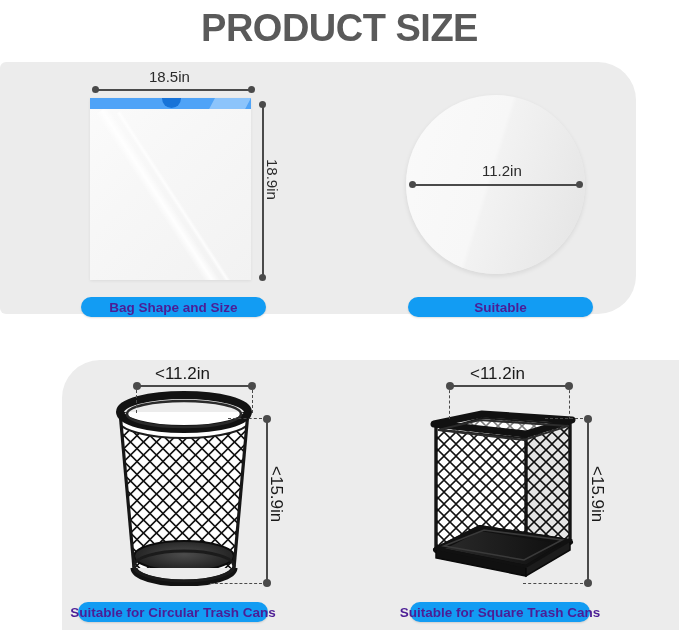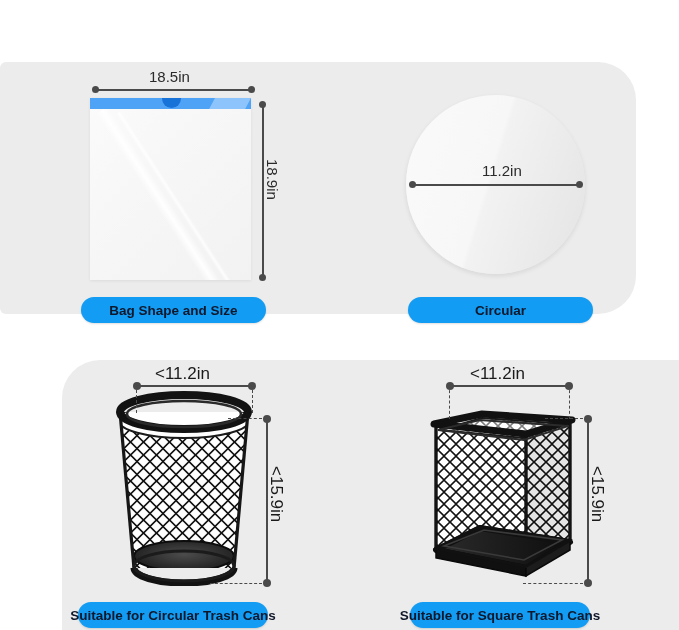--- a/index.html
+++ b/index.html
@@ -57,24 +57,24 @@
     left: 62px;
     top: 360px;
     width: 617px;
     height: 270px;
     border-radius: 38px 0 0 0;
   }
 
   
   .pill {
     position: absolute;
-    height: 26px;
+    height: 20px;
     border-radius: 14px;
     background: #129cf3;
-    color: #0f172a;
+    color: #4c1d95;
     font-size: 13.5px;
     font-weight: bold;
     display: flex;
     align-items: center;
     justify-content: center;
     box-sizing: border-box;
     padding: 0 14px;
     box-shadow: 0 1px 2px rgba(0,0,0,0.13);
     white-space: nowrap;
   }
@@ -196,20 +196,21 @@
   .can {
     position: absolute;
   }
   #can-round  { left: 98px;  top: 390px; width: 172px; height: 196px; }
   #can-square { left: 420px; top: 390px; width: 160px; height: 196px; }
 </style>
 </head>
 <body>
 
 <div id="title">
+  <span class="t-main">PRODUCT SIZE</span>
 </div>
 
 <div class="panel" id="panel-top"></div>
 
 <div id="bag">
   <div id="bag-gloss"></div>
   <div id="bag-gloss2"></div>
   <div id="bag-band">
     <div id="bag-band-hi"></div>
   </div>
@@ -226,21 +227,21 @@
 <div class="mdot" style="left:259px; top:274px;"></div>
 <div class="mlabel vert" style="left:281px; top:159px;">18.9in</div>
 
 <div id="circle"></div>
 <div class="mline h" style="left:414px; top:184px; width:164px;"></div>
 <div class="mdot" style="left:409px; top:181px;"></div>
 <div class="mdot" style="left:576px; top:181px;"></div>
 <div class="mlabel" style="left:482px; top:162px;">11.2in</div>
 
 <div class="pill" id="pill-bag">Bag Shape and Size</div>
-<div class="pill" id="pill-diameter">Circular</div>
+<div class="pill" id="pill-diameter">Suitable</div>
 
 <div class="panel" id="panel-bottom"></div>
 
 <div class="can" id="can-round">
   <svg viewBox="0 0 172 196" width="172" height="196">
     <defs>
       <clipPath id="clipRound">
         <path d="M22 22 L150 22 L136 178 L36 178 Z"></path>
       </clipPath>
       <pattern id="meshR" width="13" height="13" patternUnits="userSpaceOnUse">

